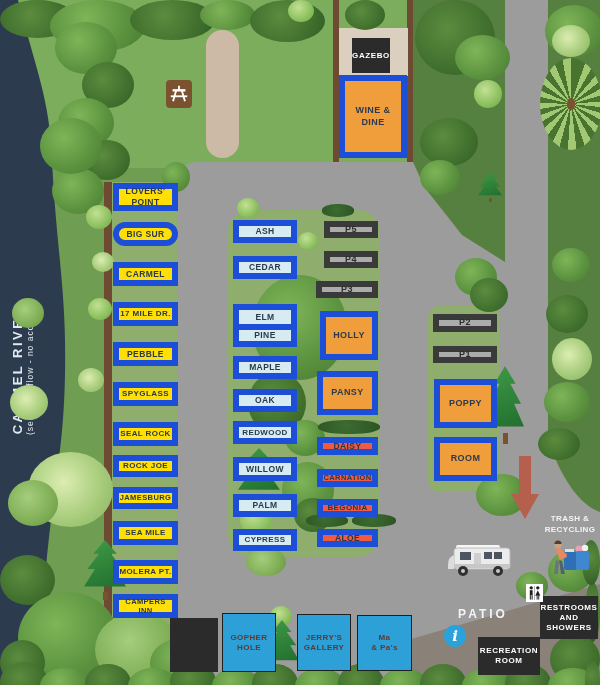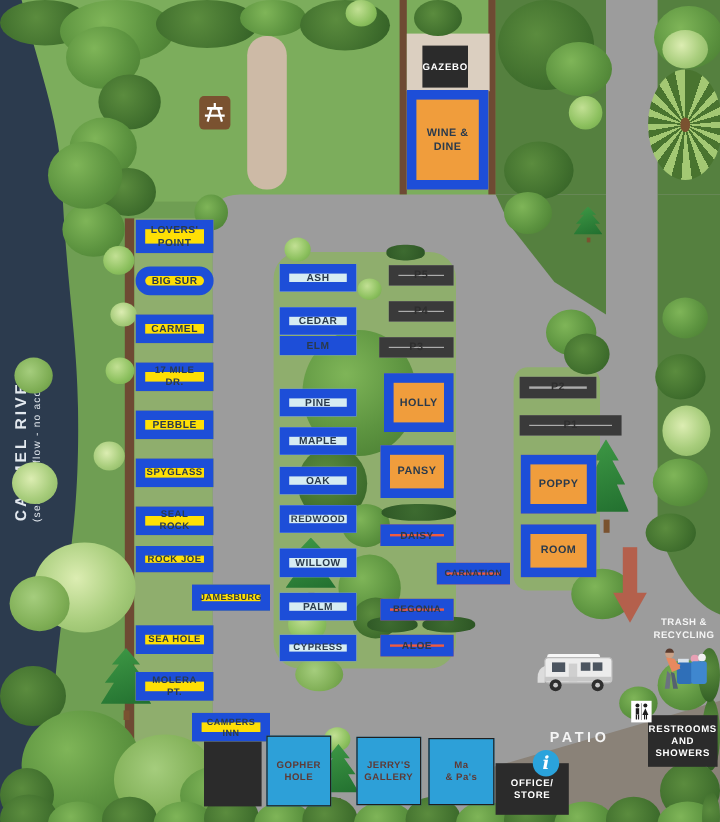--- a/index.html
+++ b/index.html
@@ -1,31 +1,31 @@
 <!DOCTYPE html>
 <html><head>
 <meta charset="utf-8">
 <style>
   html,body{margin:0;padding:0;background:#555;}
   #map{position:relative;width:600px;height:685px;overflow:hidden;background:#6f9e53;
        font-family:"Liberation Sans","DejaVu Sans",sans-serif;}
   #bg{position:absolute;left:0;top:0;}
   
   .site{position:absolute;display:flex;align-items:center;justify-content:center;
-        text-align:center;border:8px solid #1d4ed8;color:#2a3a4c;font-weight:700;
+        text-align:center;border:6px solid #1d4ed8;color:#2a3a4c;font-weight:700;
         font-size:8.5px;letter-spacing:.4px;white-space:pre-line;line-height:1.25;
         box-sizing:border-box;}
   .yellow{background:#ffdf05;}
   .blue{background:#d6ecf2;}
   .gray{background:#acacac;border-color:#3a3a3a;color:#2e2e2e;}
   .orange{background:#f09d3c;}
   .red{background:#f05b40;}
   .bldg{background:#2da0d8;color:#5e3a36;border:1.5px solid #1f1f1f;}
   .black{background:#2b2b2b;color:#fff;border:none;letter-spacing:.6px;}
-  .fs8{font-size:8px;} .fs75{font-size:7.5px;margin-left:47px;} .fs9{font-size:9px;}
+  .fs8{font-size:8px;} .fs75{font-size:7.5px;} .fs9{font-size:9px;}
   
   .roadtext{position:absolute;color:#f4f4f4;font-weight:700;text-align:center;
             white-space:pre-line;}
   #patio-label{font-size:12px;letter-spacing:3px;}
   #trash-label{font-size:8px;letter-spacing:.4px;line-height:1.35;}
   
   #river-label{position:absolute;left:-103px;top:348px;width:270px;height:44px;
     transform:rotate(-90deg);text-align:center;color:#e3e9ef;}
   #river-label .t{font-size:13px;font-weight:700;letter-spacing:2.5px;}
   #river-label .s{font-size:8.5px;letter-spacing:1px;}
@@ -95,40 +95,40 @@
   <div class="site yellow lbl" style="left:113px;top:183px;width:65px;height:28px;">LOVERS'
 POINT</div>
   <div class="site yellow lbl" style="left:113px;top:222px;width:65px;height:24px;border-radius:12px;">BIG SUR</div>
   <div class="site yellow lbl" style="left:113px;top:262px;width:65px;height:24px;">CARMEL</div>
   <div class="site yellow fs8 lbl" style="left:113px;top:302px;width:65px;height:24px;">17 MILE DR.</div>
   <div class="site yellow lbl" style="left:113px;top:342px;width:65px;height:24px;">PEBBLE</div>
   <div class="site yellow fs8 lbl" style="left:113px;top:382px;width:65px;height:24px;">SPYGLASS</div>
   <div class="site yellow fs8 lbl" style="left:113px;top:422px;width:65px;height:24px;">SEAL ROCK</div>
   <div class="site yellow fs8 lbl" style="left:113px;top:455px;width:65px;height:22px;">ROCK JOE</div>
   <div class="site yellow fs75 lbl" style="left:113px;top:487px;width:65px;height:22px;">JAMESBURG</div>
-  <div class="site yellow fs8 lbl" style="left:113px;top:521px;width:65px;height:24px;">SEA HOLE</div>
+  <div class="site yellow fs8 lbl" style="left:113px;top:521px;width:65px;height:24px;">SEA MILE</div>
   <div class="site yellow fs8 lbl" style="left:113px;top:560px;width:65px;height:24px;">MOLERA PT.</div>
   <div class="site yellow fs75 lbl" style="left:113px;top:594px;width:65px;height:24px;">CAMPERS INN</div>
 
   <div class="site blue lbl" style="left:233px;top:220px;width:64px;height:23px;">ASH</div>
   <div class="site blue lbl" style="left:233px;top:256px;width:64px;height:23px;">CEDAR</div>
-  <div class="site blue lbl" style="left:233px;top:280px;width:64px;height:16px;">ELM</div>
+  <div class="site blue lbl" style="left:233px;top:304px;width:64px;height:27px;">ELM</div>
   <div class="site blue lbl" style="left:233px;top:324px;width:64px;height:23px;">PINE</div>
   <div class="site blue lbl" style="left:233px;top:356px;width:64px;height:23px;">MAPLE</div>
   <div class="site blue lbl" style="left:233px;top:389px;width:64px;height:23px;">OAK</div>
   <div class="site blue fs8 lbl" style="left:233px;top:421px;width:64px;height:23px;">REDWOOD</div>
   <div class="site blue lbl" style="left:233px;top:457px;width:64px;height:24px;">WILLOW</div>
   <div class="site blue lbl" style="left:233px;top:494px;width:64px;height:23px;">PALM</div>
   <div class="site blue fs8 lbl" style="left:233px;top:529px;width:64px;height:22px;">CYPRESS</div>
 
   <div class="site gray fs9 lbl" style="left:324px;top:221px;width:54px;height:17px;">P5</div>
   <div class="site gray fs9 lbl" style="left:324px;top:251px;width:54px;height:17px;">P4</div>
   <div class="site gray fs9 lbl" style="left:316px;top:281px;width:62px;height:17px;">P3</div>
   <div class="site gray fs9 lbl" style="left:433px;top:314px;width:64px;height:18px;">P2</div>
-  <div class="site gray fs9 lbl" style="left:433px;top:346px;width:85px;height:17px;">P1</div>
+  <div class="site gray fs9 lbl" style="left:433px;top:346px;width:64px;height:17px;">P1</div>
 
   <div class="site orange fs9 lbl" style="left:320px;top:311px;width:58px;height:49px;">HOLLY</div>
   <div class="site orange fs9 lbl" style="left:317px;top:371px;width:61px;height:44px;">PANSY</div>
   <div class="site orange fs9 lbl" style="left:434px;top:379px;width:63px;height:49px;">POPPY</div>
   <div class="site orange fs9 lbl" style="left:434px;top:437px;width:63px;height:44px;">ROOM</div>
 
   <div class="site red lbl" style="left:317px;top:437px;width:61px;height:18px;">DAISY</div>
   <div class="site red fs75 lbl" style="left:317px;top:469px;width:61px;height:18px;">CARNATION</div>
   <div class="site red fs8 lbl" style="left:317px;top:499px;width:61px;height:18px;">BEGONIA</div>
   <div class="site red lbl" style="left:317px;top:529px;width:61px;height:18px;">ALOE</div>
@@ -137,22 +137,22 @@
   <div class="site orange fs9 lbl" style="left:339px;top:75px;width:68px;height:83px;">WINE &amp;
 DINE</div>
 
   <div class="site black lbl" style="left:170px;top:618px;width:48px;height:54px;"></div>
   <div class="site bldg fs8 lbl" style="left:222px;top:613px;width:54px;height:59px;">GOPHER
 HOLE</div>
   <div class="site bldg fs8 lbl" style="left:297px;top:614px;width:54px;height:57px;">JERRY'S
 GALLERY</div>
   <div class="site bldg fs8 lbl" style="left:357px;top:615px;width:55px;height:56px;">Ma
 &amp; Pa's</div>
-  <div class="site black fs8 lbl" style="left:413px;top:636px;width:61px;height:43px;">OFFICE/
-STORE</div>
+  <div class="site black fs8 lbl" style="left:478px;top:637px;width:62px;height:38px;">RECREATION
+ROOM</div>
   <div class="site black fs8 lbl" style="left:540px;top:596px;width:58px;height:43px;">RESTROOMS
 AND
 SHOWERS</div>
 
   <div id="patio-label" class="roadtext lbl" style="left:448px;top:607px;width:70px;">PATIO</div>
   <div id="trash-label" class="roadtext z30" style="left:538px;top:514px;width:64px;">TRASH &amp;
 RECYCLING</div>
 
   <div id="river-label">
     <div class="t">CARMEL RIVER</div>

